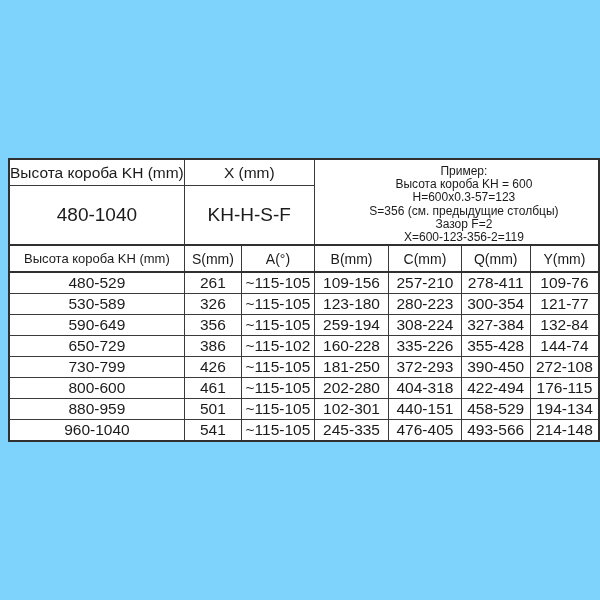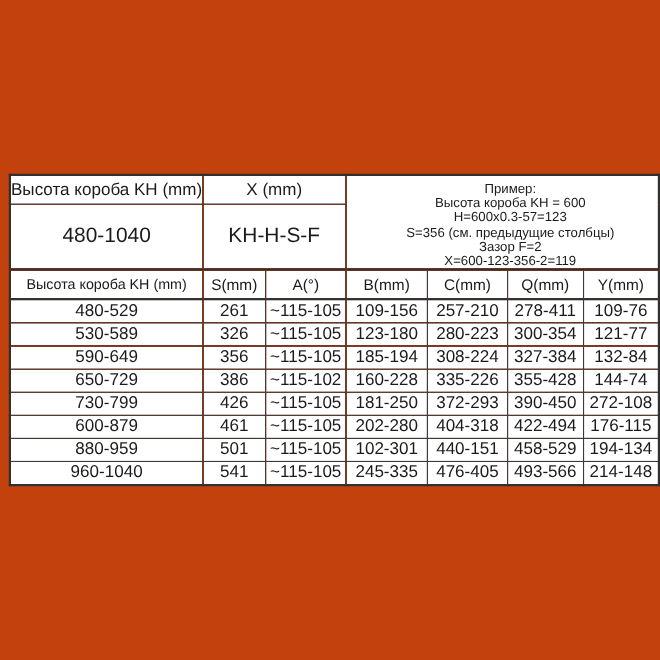--- a/index.html
+++ b/index.html
@@ -2,21 +2,21 @@
 <html><head>
 <meta charset="utf-8">
 <style>
   html, body { margin: 0; padding: 0; }
   body {
     width: 600px; height: 600px;
     background: #ffffff;
     font-family: "Liberation Sans", sans-serif;
     color: #1b1b1b;
   }
-  .sheet { position: relative; width: 600px; height: 600px; overflow: hidden; background: #c2410c; }
+  .sheet { position: relative; width: 600px; height: 600px; overflow: hidden; background: #7dd3fc; }
 
   table.spec-table {
     position: absolute; left: 8px; top: 158px;
     border-collapse: collapse; border-spacing: 0;
     table-layout: fixed;
     border: 2px solid #303030;
   }
   .spec-table th, .spec-table td {
     border: 1px solid #3a3a3a;
     text-align: center; vertical-align: middle;
@@ -117,21 +117,21 @@
           <td>~115-105</td>
           <td>123-180</td>
           <td>280-223</td>
           <td>300-354</td>
           <td>121-77</td>
         </tr>
         <tr>
           <td>590-649</td>
           <td>356</td>
           <td>~115-105</td>
-          <td>185-194</td>
+          <td>259-194</td>
           <td>308-224</td>
           <td>327-384</td>
           <td>132-84</td>
         </tr>
         <tr>
           <td>650-729</td>
           <td>386</td>
           <td>~115-102</td>
           <td>160-228</td>
           <td>335-226</td>
@@ -141,21 +141,21 @@
         <tr>
           <td>730-799</td>
           <td>426</td>
           <td>~115-105</td>
           <td>181-250</td>
           <td>372-293</td>
           <td>390-450</td>
           <td>272-108</td>
         </tr>
         <tr>
-          <td>600-879</td>
+          <td>800-600</td>
           <td>461</td>
           <td>~115-105</td>
           <td>202-280</td>
           <td>404-318</td>
           <td>422-494</td>
           <td>176-115</td>
         </tr>
         <tr>
           <td>880-959</td>
           <td>501</td>

